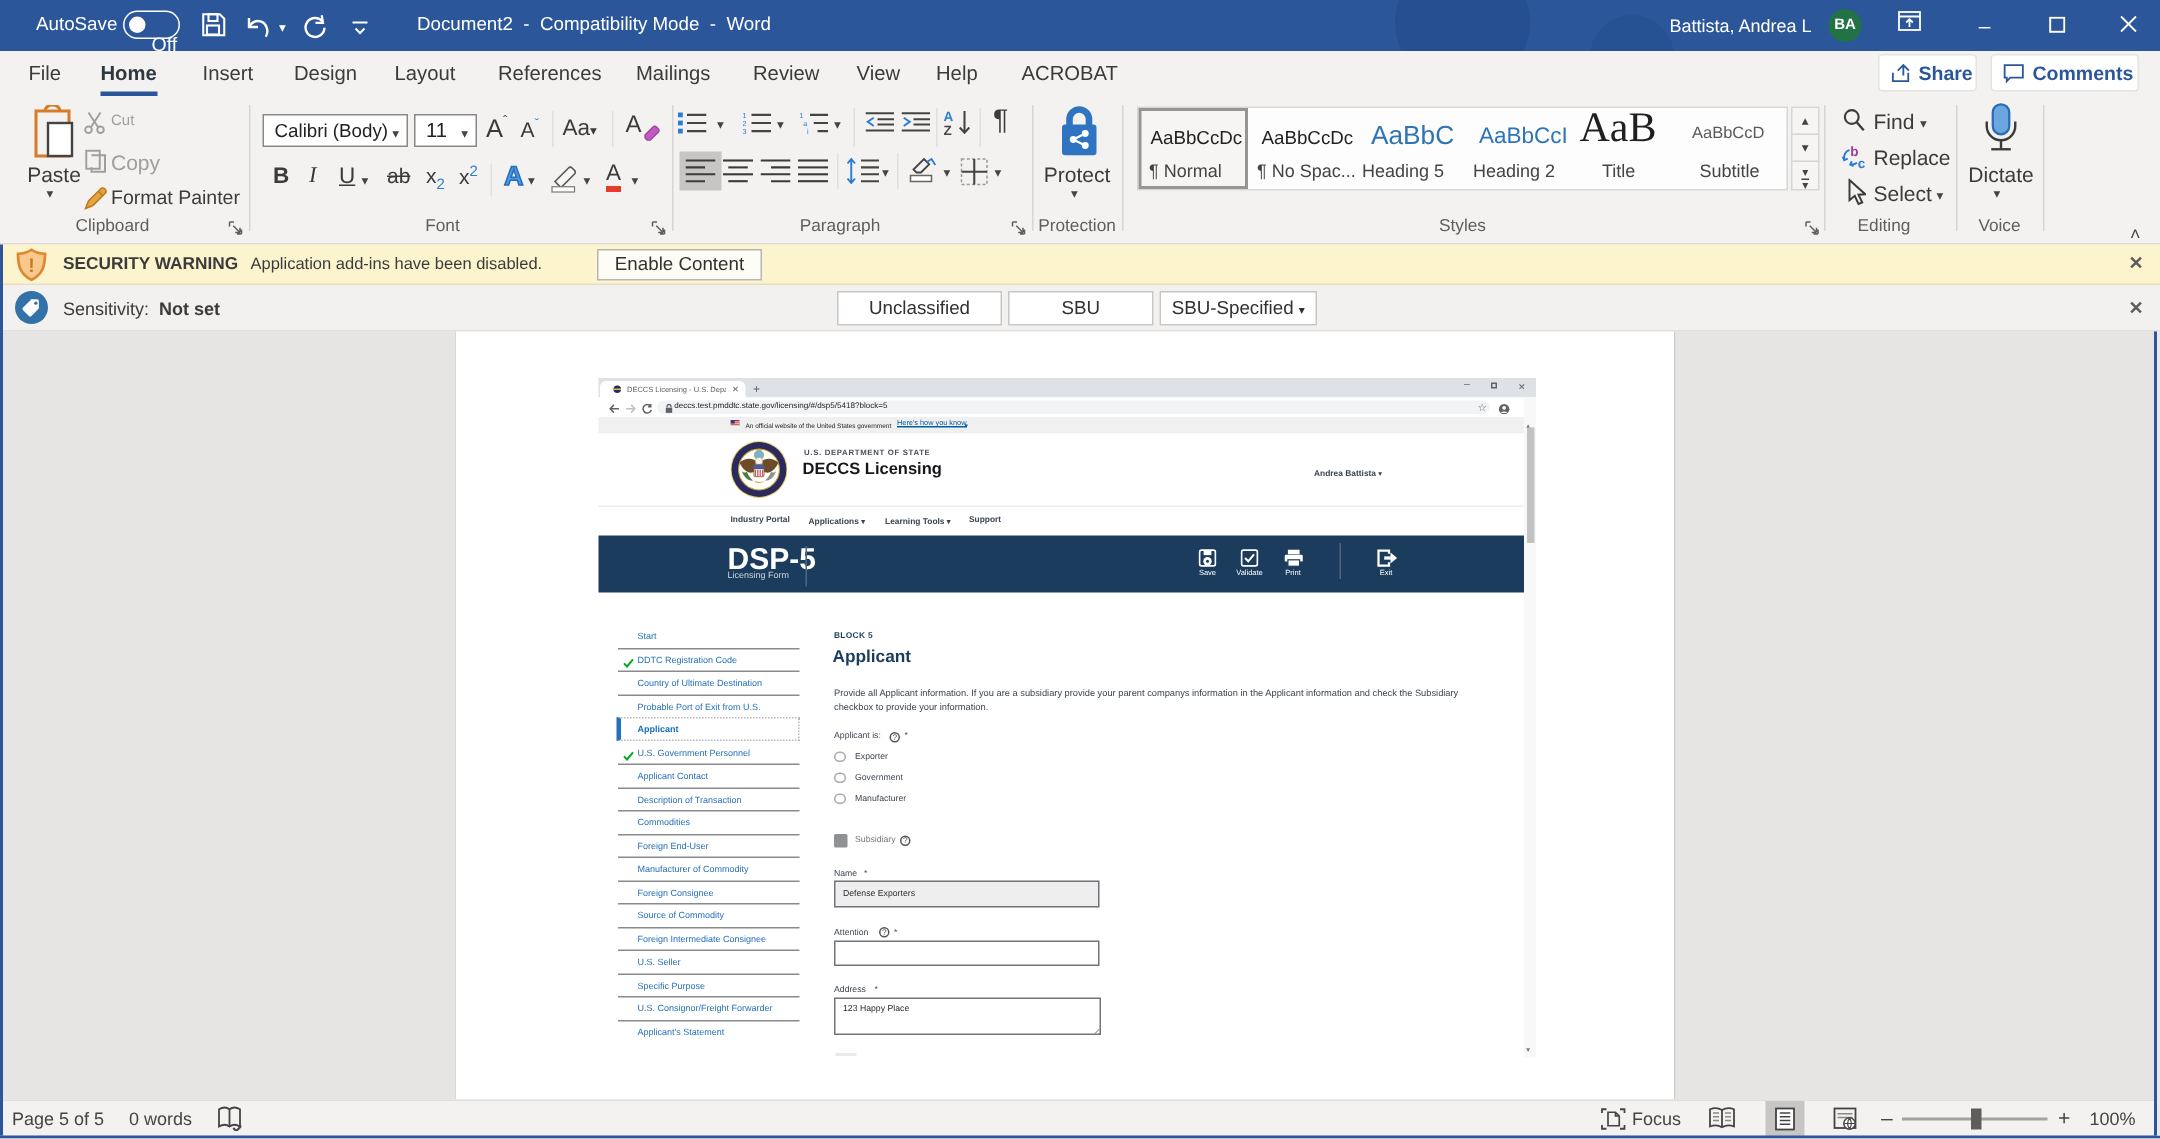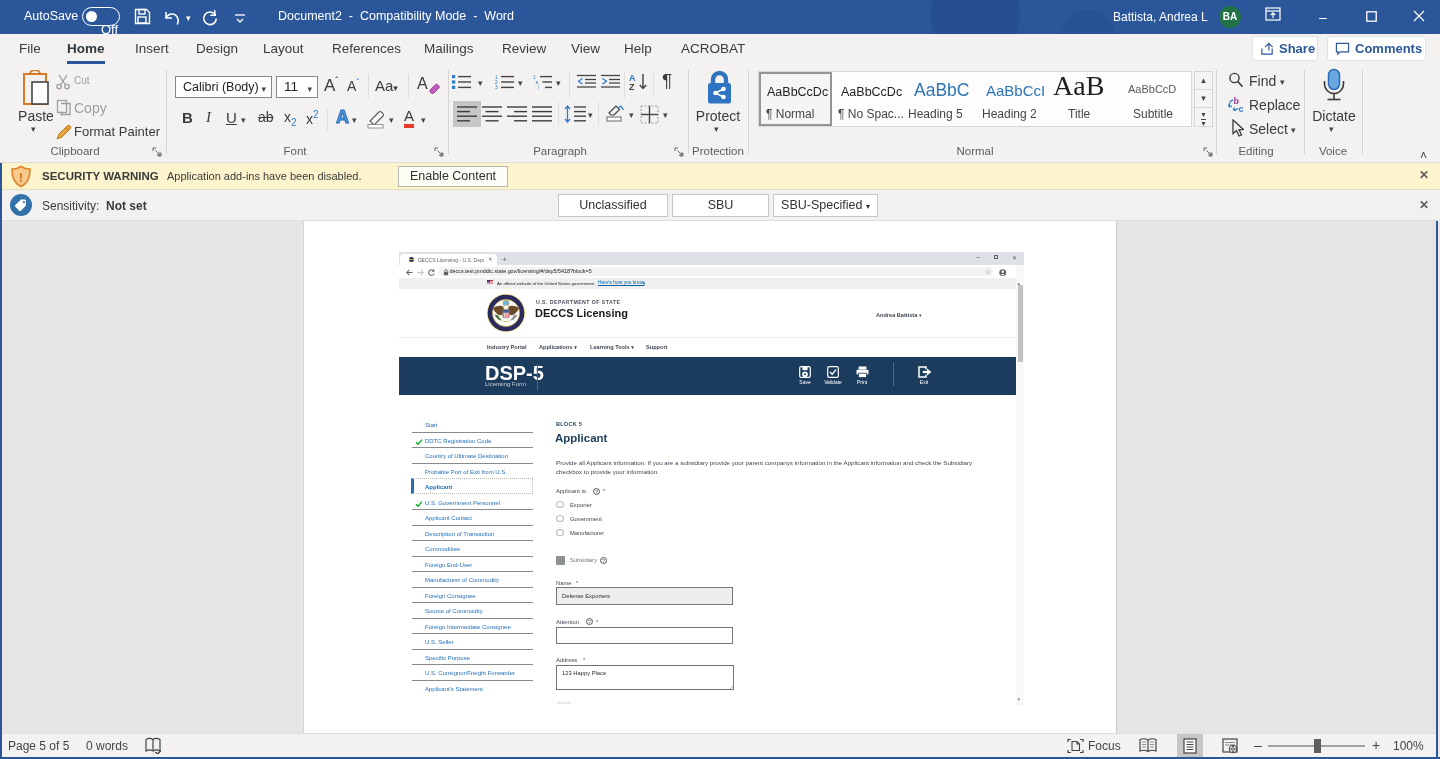--- a/index.html
+++ b/index.html
@@ -399,21 +399,21 @@
   <span class="abs" style="left:908px;top:43px;font-size:12px;color:#444">Heading 5</span>
   <span class="abs" style="left:986px;top:18px;font-size:15px;color:#2e74b5">AaBbCcI</span>
   <span class="abs" style="left:982px;top:43px;font-size:12px;color:#444">Heading 2</span>
   <span class="abs" style="left:1053px;top:6px;font-size:28px;font-family:'Liberation Serif',serif;color:#1f1f1f">AaB</span>
   <span class="abs" style="left:1068px;top:43px;font-size:12px;color:#444">Title</span>
   <span class="abs" style="left:1128px;top:19px;font-size:11px;color:#595959">AaBbCcD</span>
   <span class="abs" style="left:1133px;top:43px;font-size:12px;color:#444">Subtitle</span>
   <span class="abs" style="left:1194px;top:7px;width:19px;height:19px;border:1px solid #d8d6d4;background:#f6f5f4;text-align:center;font-size:9px;color:#444;line-height:17px">▴</span>
   <span class="abs" style="left:1194px;top:25px;width:19px;height:19px;border:1px solid #d8d6d4;background:#f6f5f4;text-align:center;font-size:9px;color:#444;line-height:17px">▾</span>
   <span class="abs" style="left:1194px;top:43px;width:19px;height:20px;border:1px solid #d8d6d4;background:#f6f5f4;text-align:center;font-size:8px;color:#444;line-height:8px"><span style="display:inline-block;border-bottom:1px solid #444;margin-top:3px">▾</span><br>▾</span>
-  <span class="glabel" style="left:930px;width:90px">Normal</span>
+  <span class="glabel" style="left:930px;width:90px">Styles</span>
   <span class="abs" style="left:1203px;top:83px">
       <svg width="10" height="10" viewBox="0 0 10 10">
         <path d="M1 1 h3 M1 1 v3 M9 9 h-3 M9 9 v-3 M3.5 3.5 L8 8 M8 8 v-3.2 M8 8 h-3.2" stroke="#605e5c" stroke-width="1"></path>
       </svg>
     </span>
   <span class="gsep" style="left:1216px"></span>
 
   <span class="abs" style="left:1228px;top:8px">
       <svg width="16" height="16" viewBox="0 0 16 16">
         <circle cx="6.5" cy="6" r="4.6" fill="none" stroke="#3b3b3b" stroke-width="1.4"></circle>

